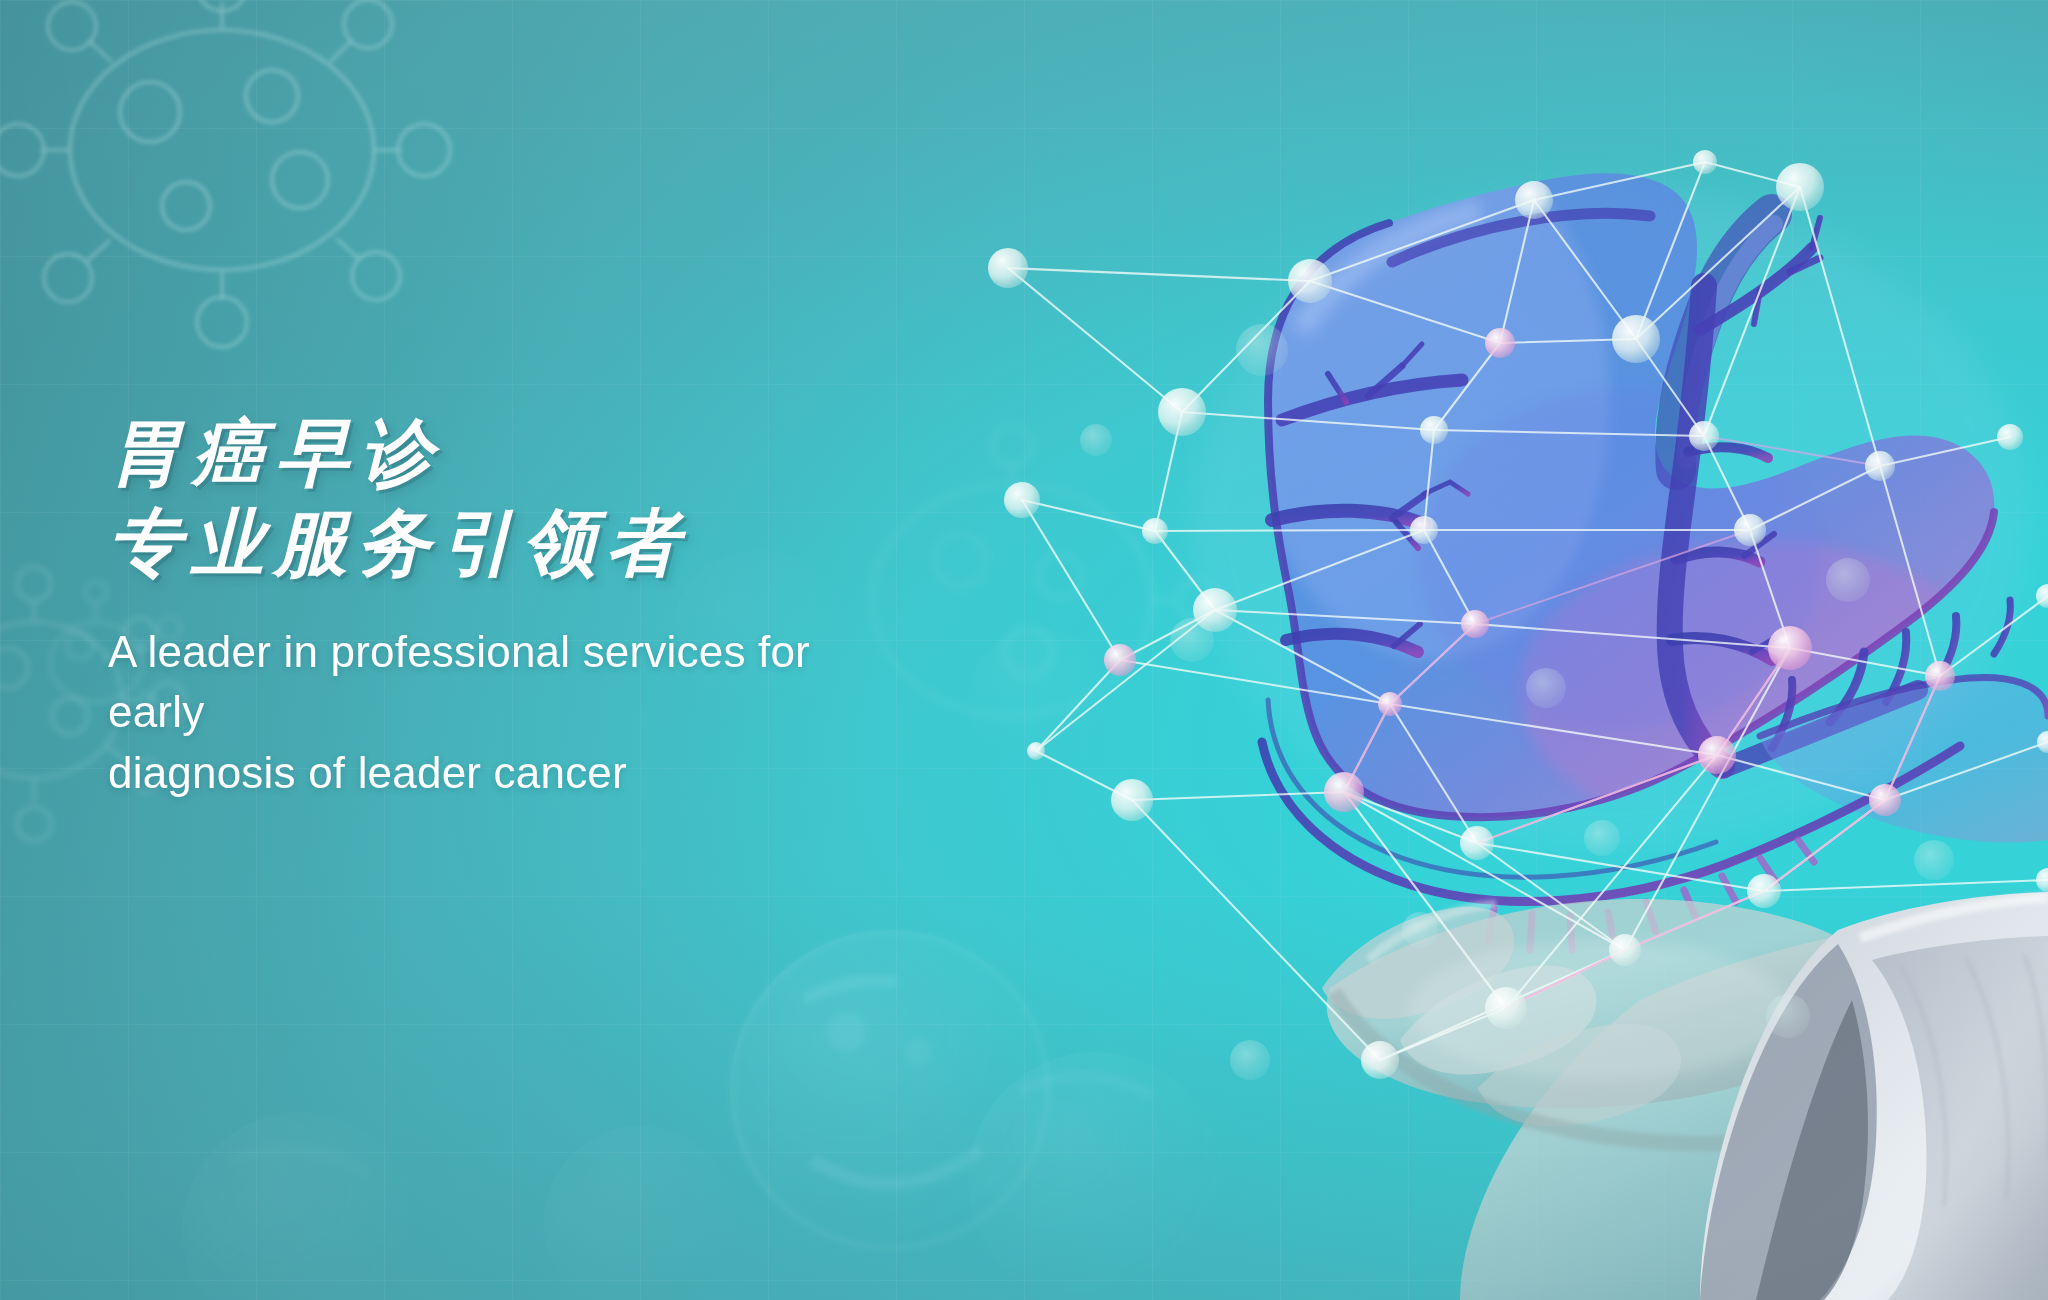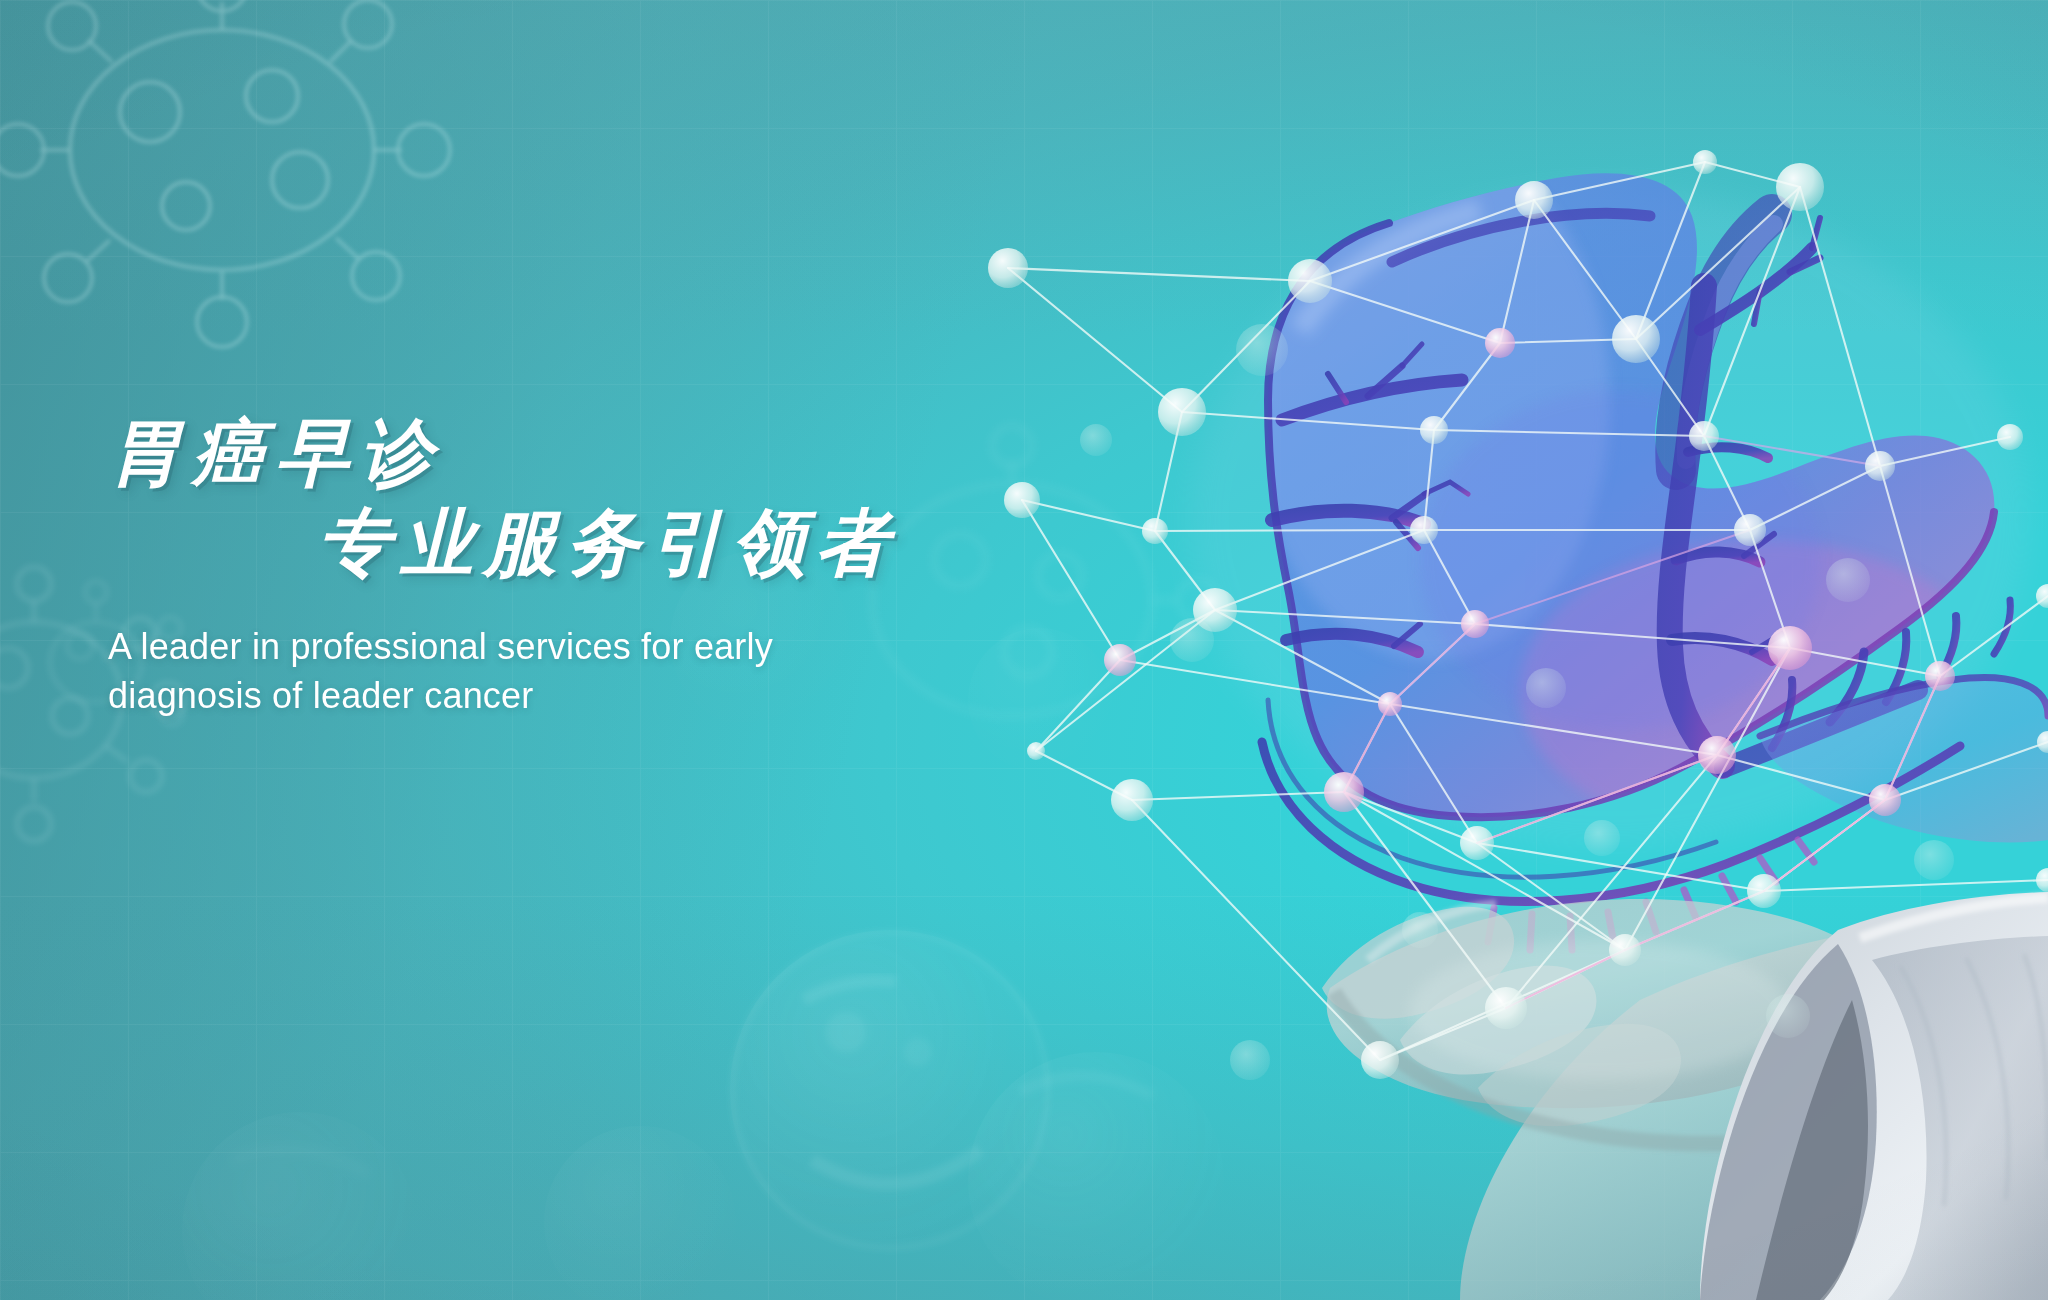--- a/index.html
+++ b/index.html
@@ -43,25 +43,25 @@
     font-size:73px;
     font-weight:bold;
     font-style:italic;
     letter-spacing:11px;
     line-height:1.23;
     white-space:nowrap;
     text-shadow:
       3px 3px 0 rgba(44,110,120,.38),
       5px 5px 10px rgba(30,90,100,.22);
   }
-  .headline .l2{letter-spacing:10px;text-align:center;}
+  .headline .l2{letter-spacing:10px;}
   .subtitle{
     margin-top:34px;
     color:#ffffff;
-    font-size:36px;
+    font-size:44px;
     font-weight:normal;
     line-height:1.38;
     letter-spacing:.2px;
     max-width:800px;
     text-shadow:0 2px 6px rgba(30,95,105,.30);
   }
 </style>
 </head>
 <body>
 

